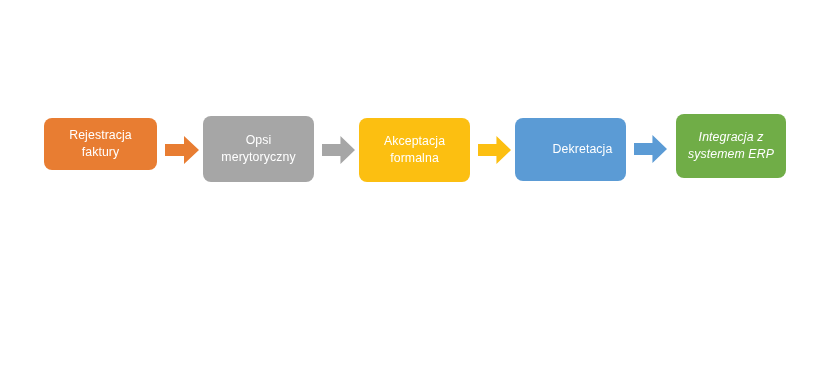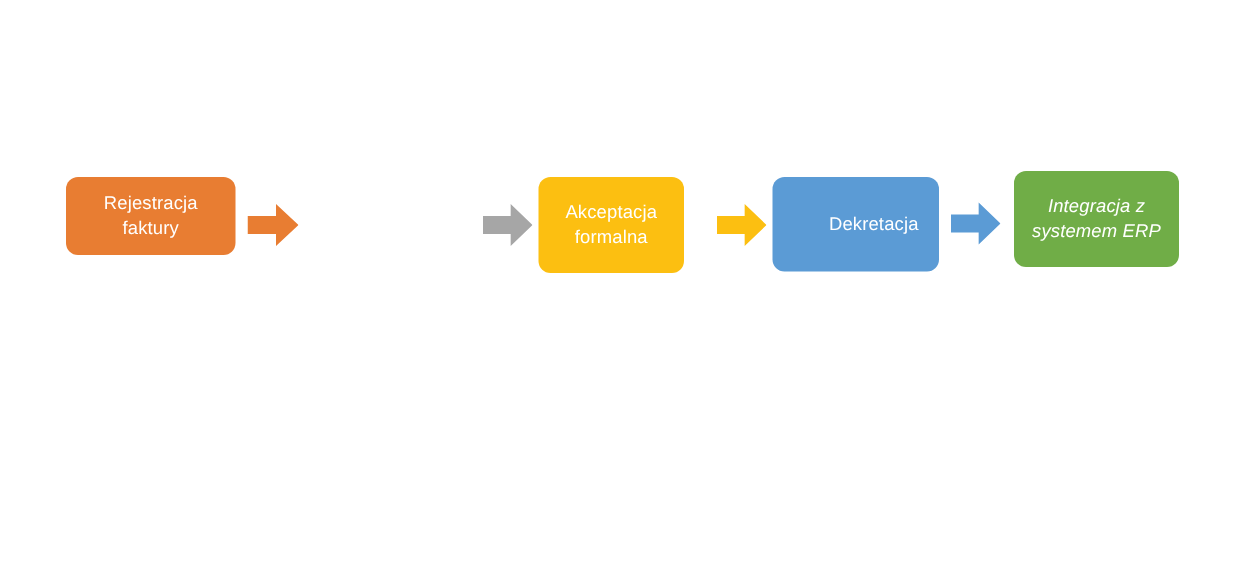--- a/index.html
+++ b/index.html
@@ -66,28 +66,32 @@
     <span class="node-label">Rejestracja
 faktury</span>
   </div>
 
   <div class="connector" id="conn-1" style="left:165px; top:135px; width:34px; height:30px;">
     <svg viewBox="0 0 34 30" preserveAspectRatio="none" aria-hidden="true">
       <polygon points="0,9 19,9 19,1 34,15 19,29 19,21 0,21" fill="#E87D32"></polygon>
     </svg>
   </div>
 
+  <div class="node" id="node-2" style="left:203px; top:116px; width:111px; height:66px; background:#A6A6A6;">
+    <span class="node-label">Opsi
+merytoryczny</span>
+  </div>
 
   <div class="connector" id="conn-2" style="left:322px; top:135px; width:33px; height:30px;">
     <svg viewBox="0 0 34 30" preserveAspectRatio="none" aria-hidden="true">
       <polygon points="0,9 19,9 19,1 34,15 19,29 19,21 0,21" fill="#A6A6A6"></polygon>
     </svg>
   </div>
 
-  <div class="node" id="node-3" style="left:359px; top:118px; width:97px; height:64px; background:#FCBF11;">
+  <div class="node" id="node-3" style="left:359px; top:118px; width:111px; height:64px; background:#FCBF11;">
     <span class="node-label">Akceptacja
 formalna</span>
   </div>
 
   <div class="connector" id="conn-3" style="left:478px; top:135px; width:33px; height:30px;">
     <svg viewBox="0 0 34 30" preserveAspectRatio="none" aria-hidden="true">
       <polygon points="0,9 19,9 19,1 34,15 19,29 19,21 0,21" fill="#FCBF11"></polygon>
     </svg>
   </div>
 

